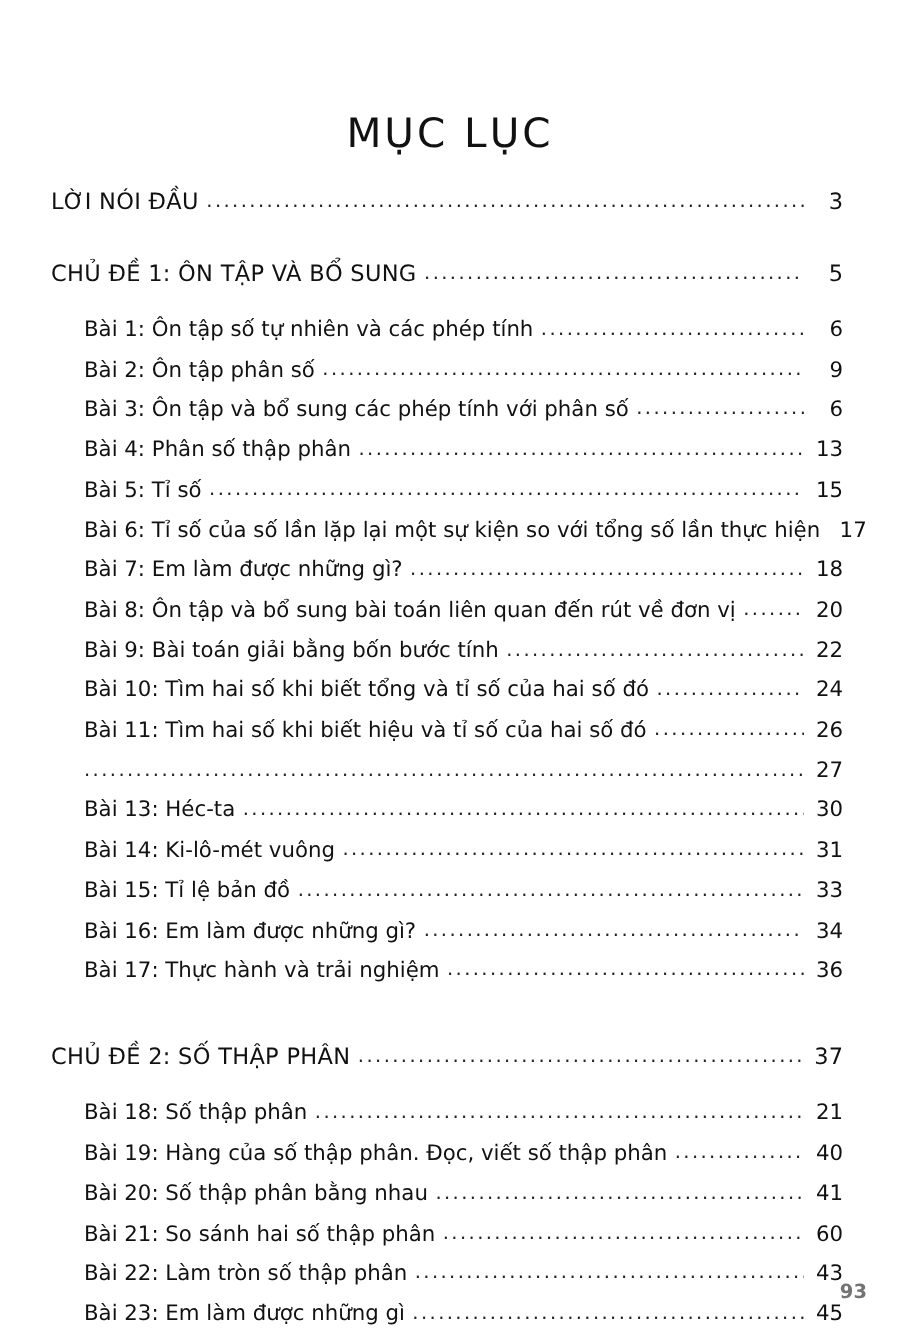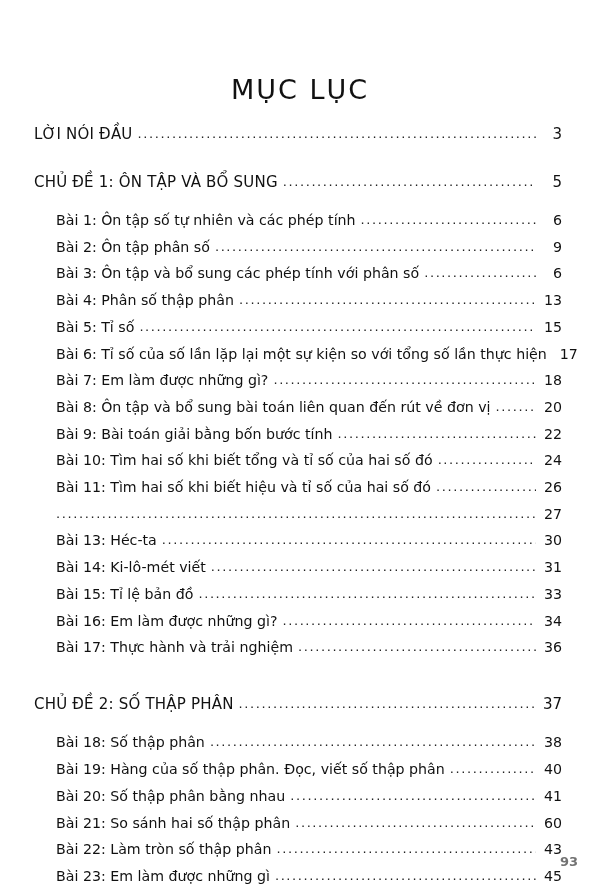--- a/index.html
+++ b/index.html
@@ -196,21 +196,21 @@
       </div>
       <div class="entry-wrap">
         <div class="entry level-1 row-space">
           <span class="label">Bài 13: Héc-ta</span>
           <span class="dots">............................................................................................................................................</span>
           <span class="page-num">30</span>
         </div>
       </div>
       <div class="entry-wrap">
         <div class="entry level-1 row-space">
-          <span class="label">Bài 14: Ki-lô-mét viết</span>
+          <span class="label">Bài 14: Ki-lô-mét vuông</span>
           <span class="dots">............................................................................................................................................</span>
           <span class="page-num">31</span>
         </div>
       </div>
       <div class="entry-wrap">
         <div class="entry level-1 row-space">
           <span class="label">Bài 15: Tỉ lệ bản đồ</span>
           <span class="dots">............................................................................................................................................</span>
           <span class="page-num">33</span>
         </div>
@@ -235,21 +235,21 @@
           <span class="label">CHỦ ĐỀ 2: SỐ THẬP PHÂN</span>
           <span class="dots">............................................................................................................................................</span>
           <span class="page-num">37</span>
         </div>
       </div>
       <div class="gap-sm"></div>
       <div class="entry-wrap">
         <div class="entry level-1 row-space">
           <span class="label">Bài 18: Số thập phân</span>
           <span class="dots">............................................................................................................................................</span>
-          <span class="page-num">38</span>
+          <span class="page-num">21</span>
         </div>
       </div>
       <div class="entry-wrap">
         <div class="entry level-1 row-space">
           <span class="label">Bài 19: Hàng của số thập phân. Đọc, viết số thập phân</span>
           <span class="dots">............................................................................................................................................</span>
           <span class="page-num">40</span>
         </div>
       </div>
       <div class="entry-wrap">

